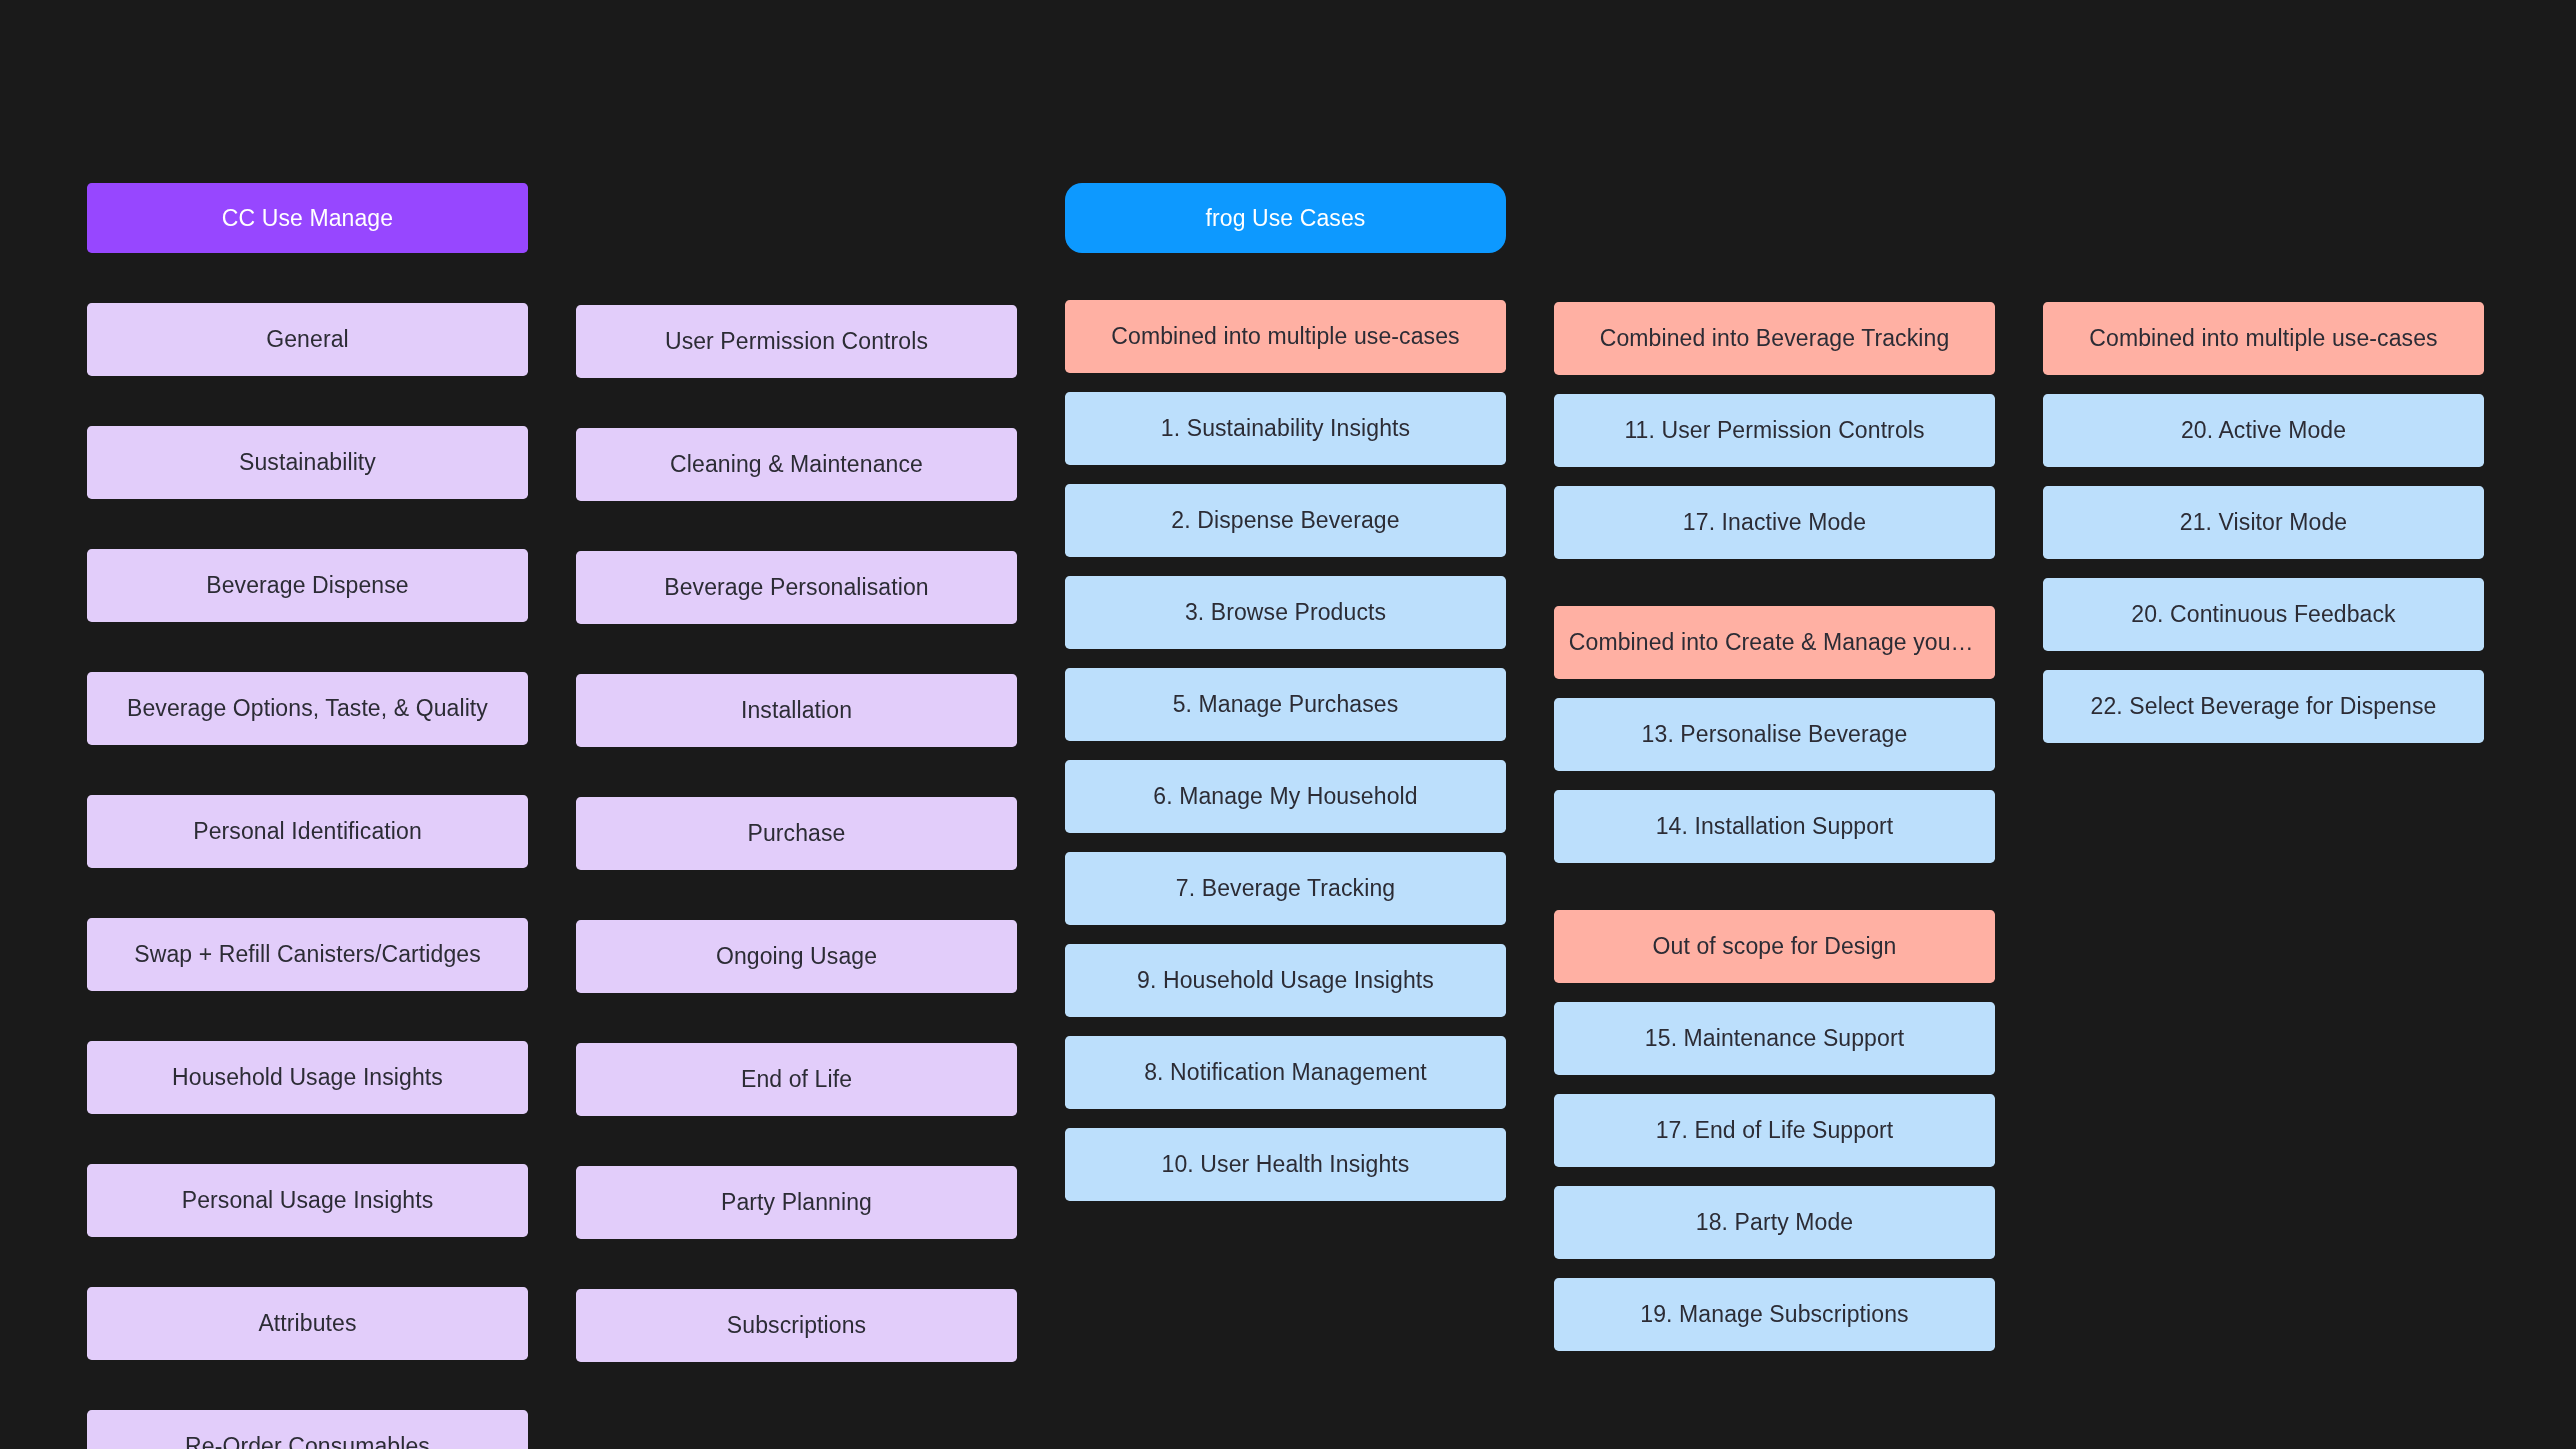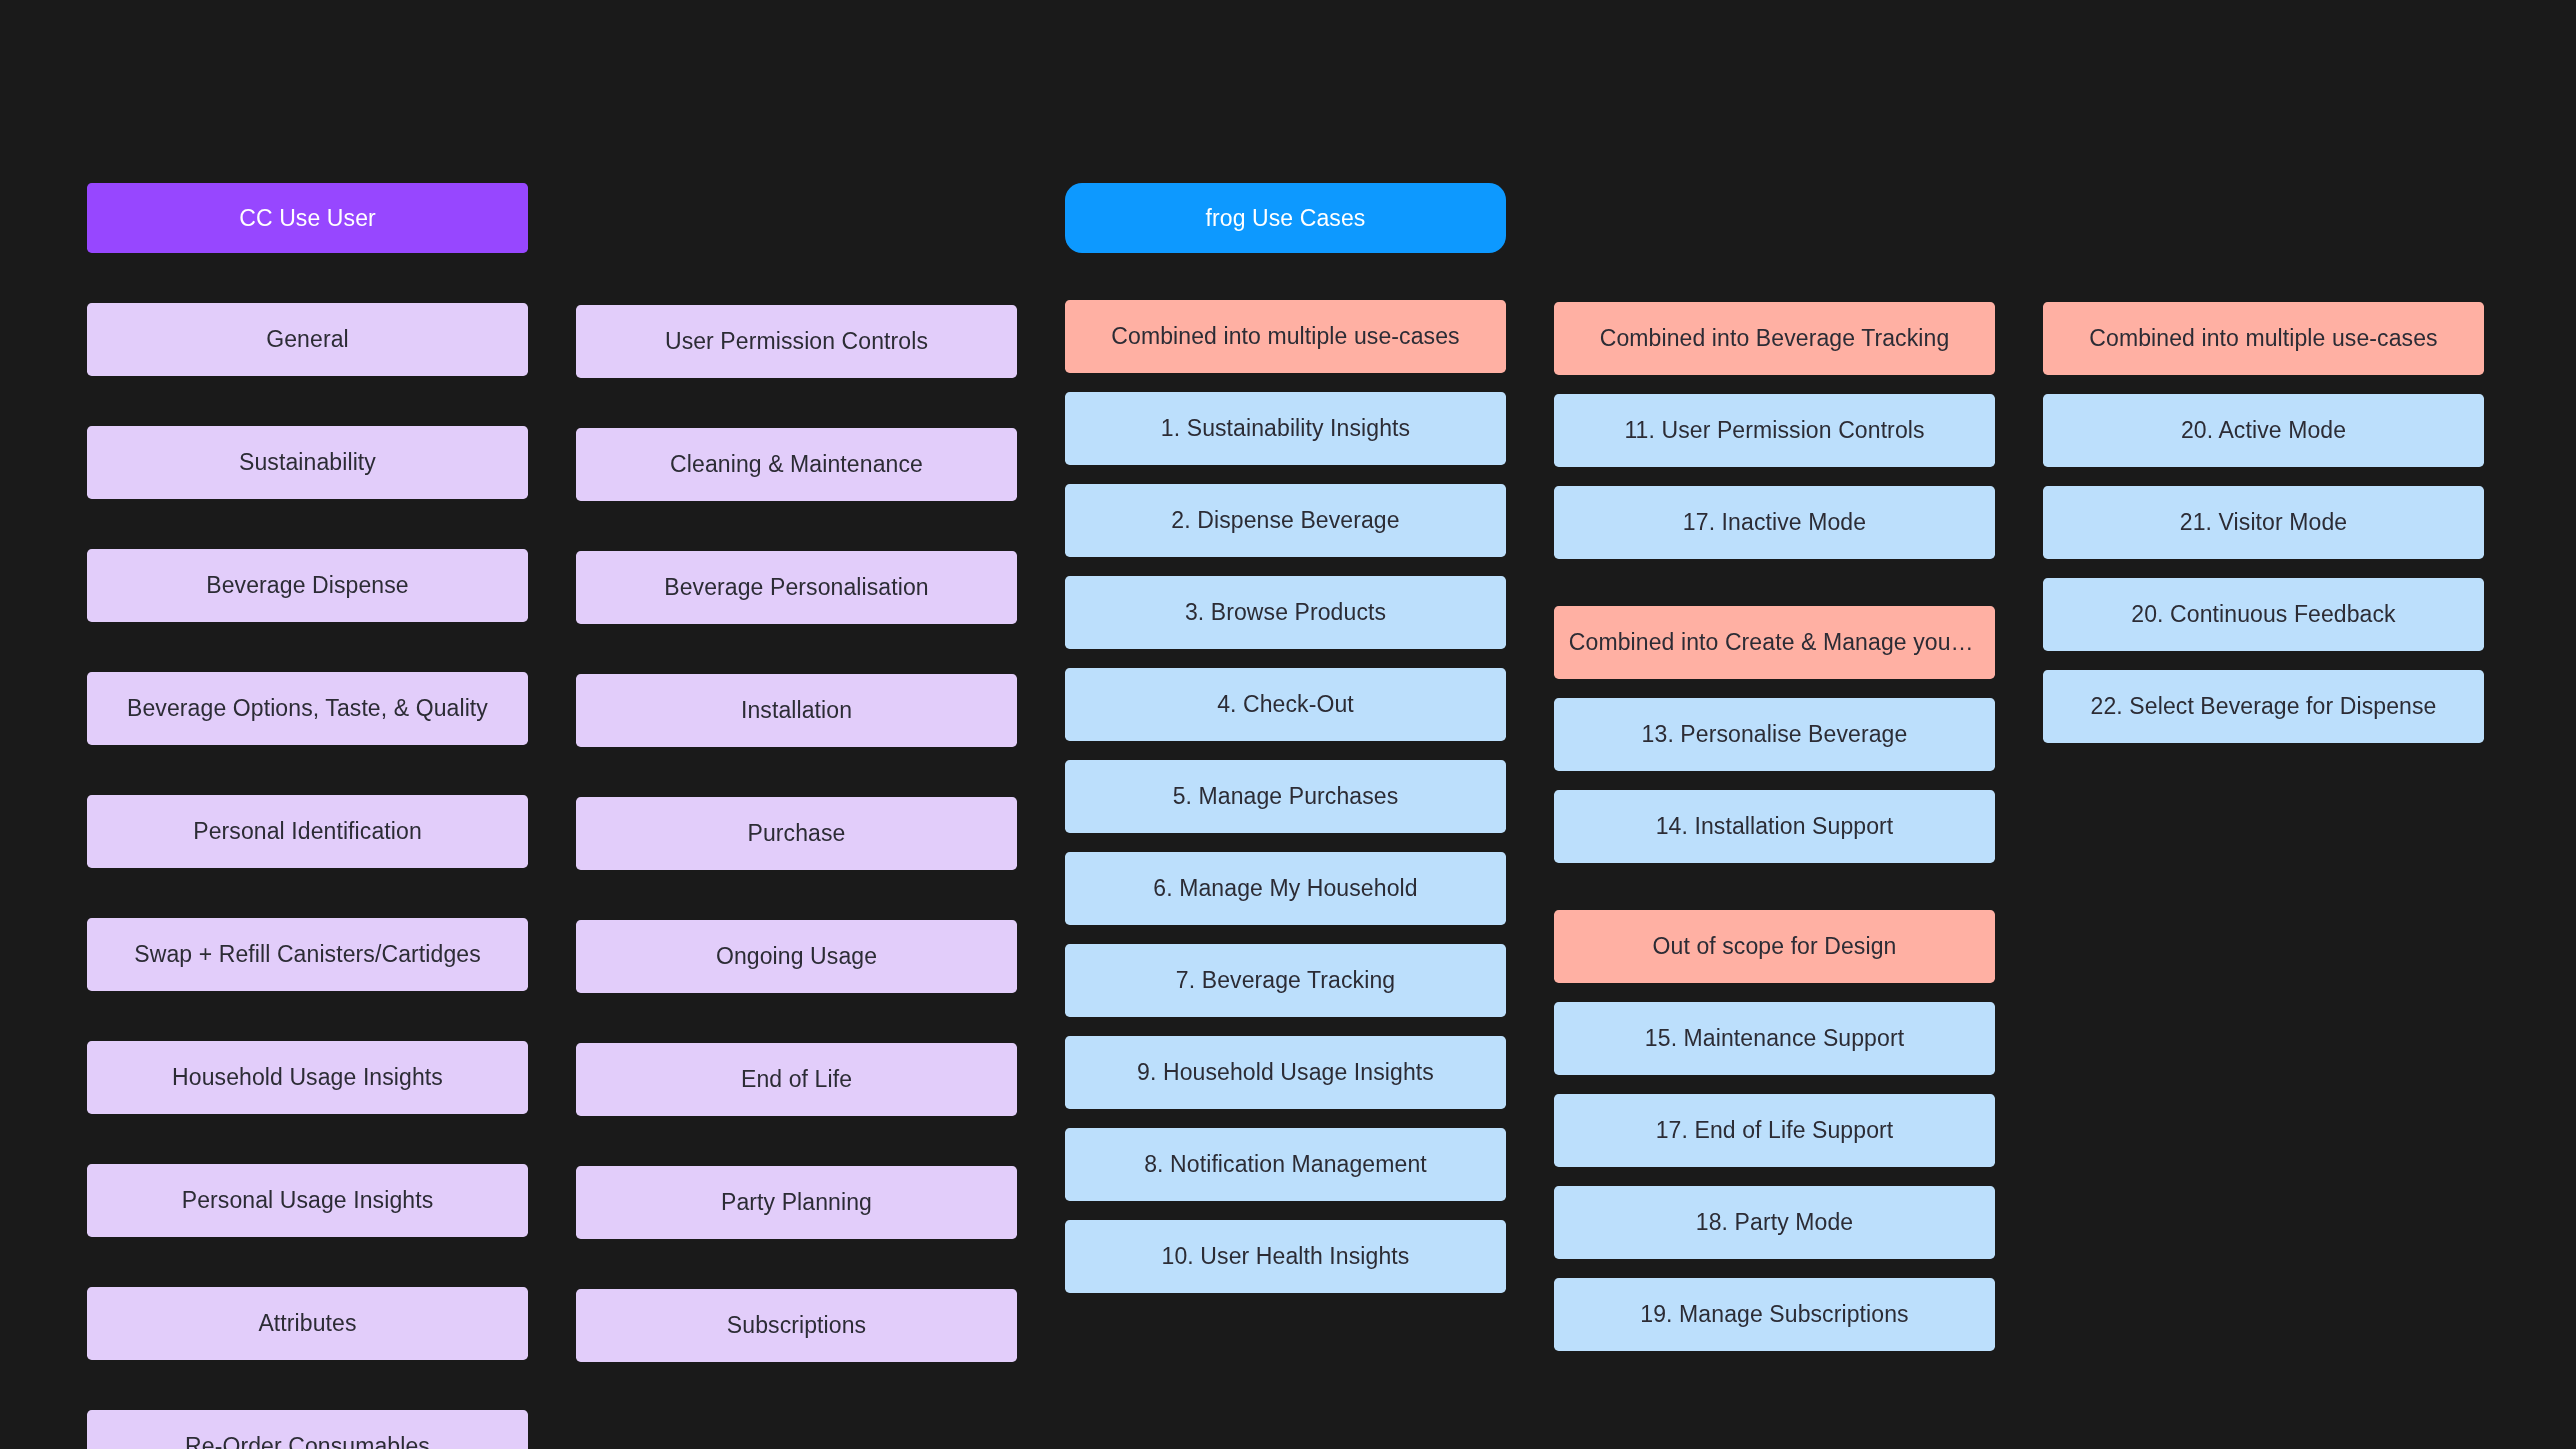--- a/index.html
+++ b/index.html
@@ -84,21 +84,21 @@
   .card.lavender{ background:var(--lavender);margin-top:31px; }
   .card.lightblue{ background:var(--lightblue); }
   .card.salmon{ background:var(--salmon);margin-top:28px; }
 </style>
 </head>
 <body>
 
 <div class="board">
     <div class="column">
       <div class="card header header-cc">
-        <span>CC Use User</span>
+        <span>CC Use Manage</span>
       </div>
       <div class="card lavender">
         <span>General</span>
       </div>
       <div class="card lavender">
         <span>Sustainability</span>
       </div>
       <div class="card lavender">
         <span>Beverage Dispense</span>
       </div>
@@ -163,23 +163,20 @@
       <div class="card lightblue">
         <span>1. Sustainability Insights</span>
       </div>
       <div class="card lightblue">
         <span>2. Dispense Beverage</span>
       </div>
       <div class="card lightblue">
         <span>3. Browse Products</span>
       </div>
       <div class="card lightblue">
-        <span>4. Check-Out</span>
-      </div>
-      <div class="card lightblue">
         <span>5. Manage Purchases</span>
       </div>
       <div class="card lightblue">
         <span>6. Manage My Household</span>
       </div>
       <div class="card lightblue">
         <span>7. Beverage Tracking</span>
       </div>
       <div class="card lightblue">
         <span>9. Household Usage Insights</span>

